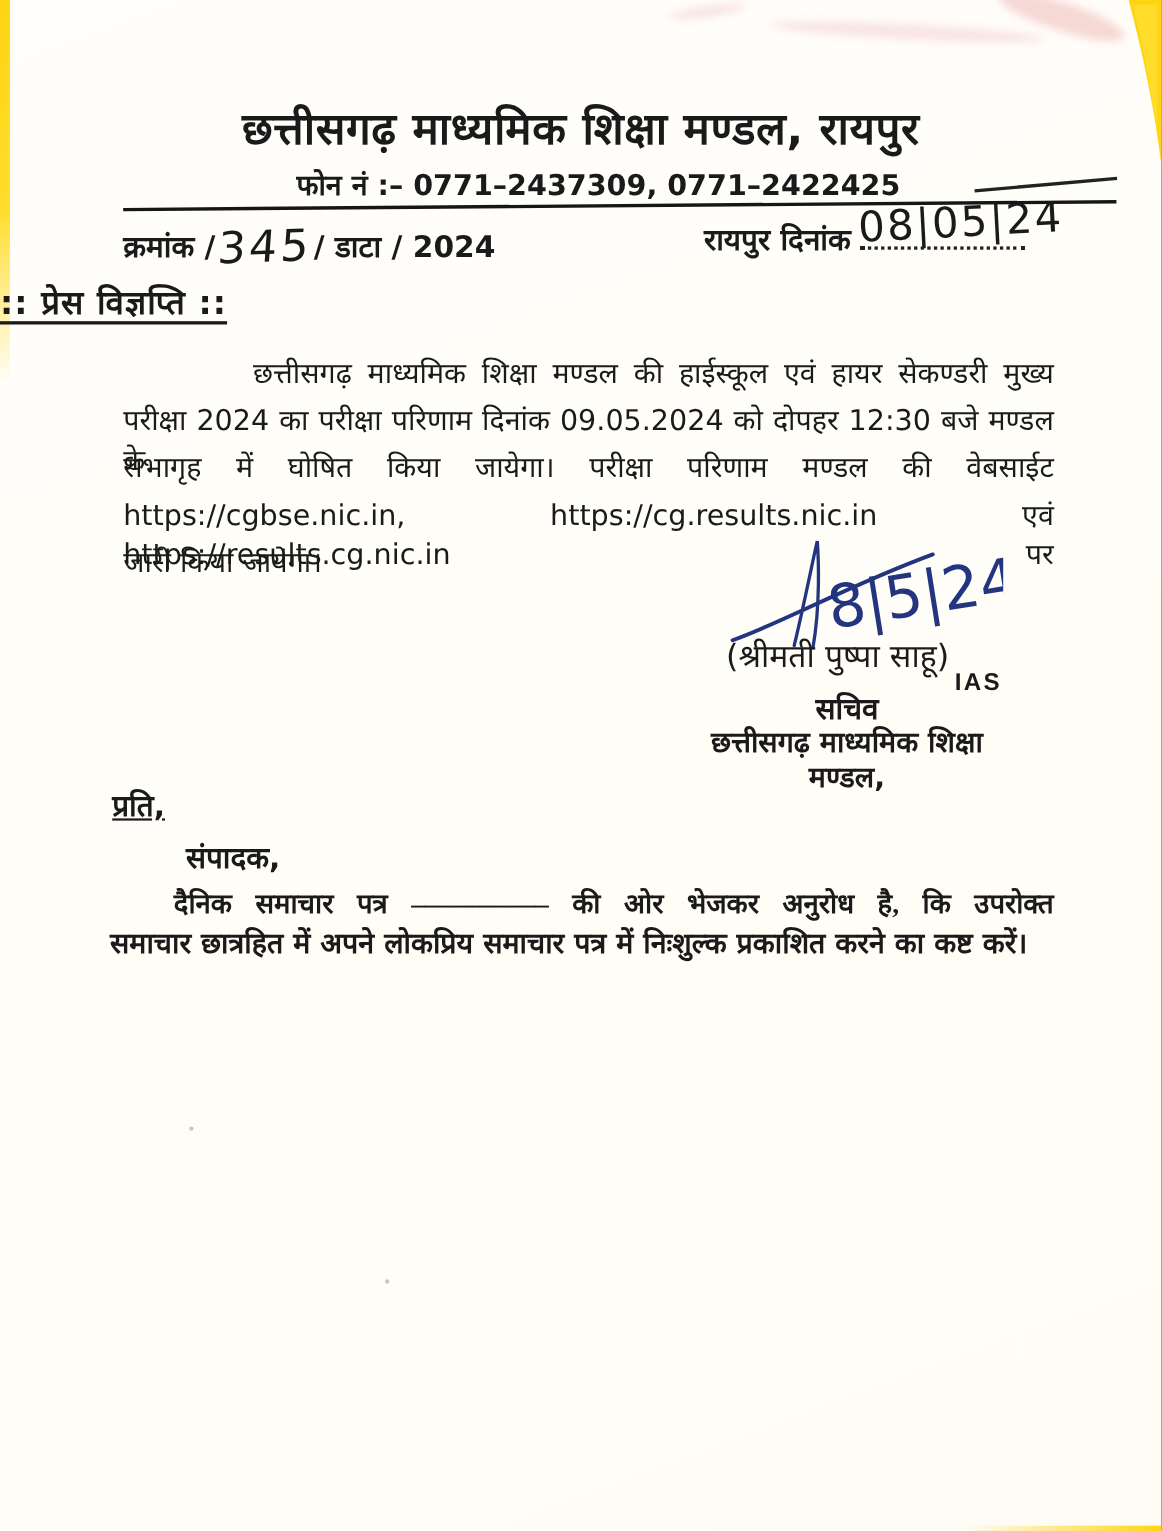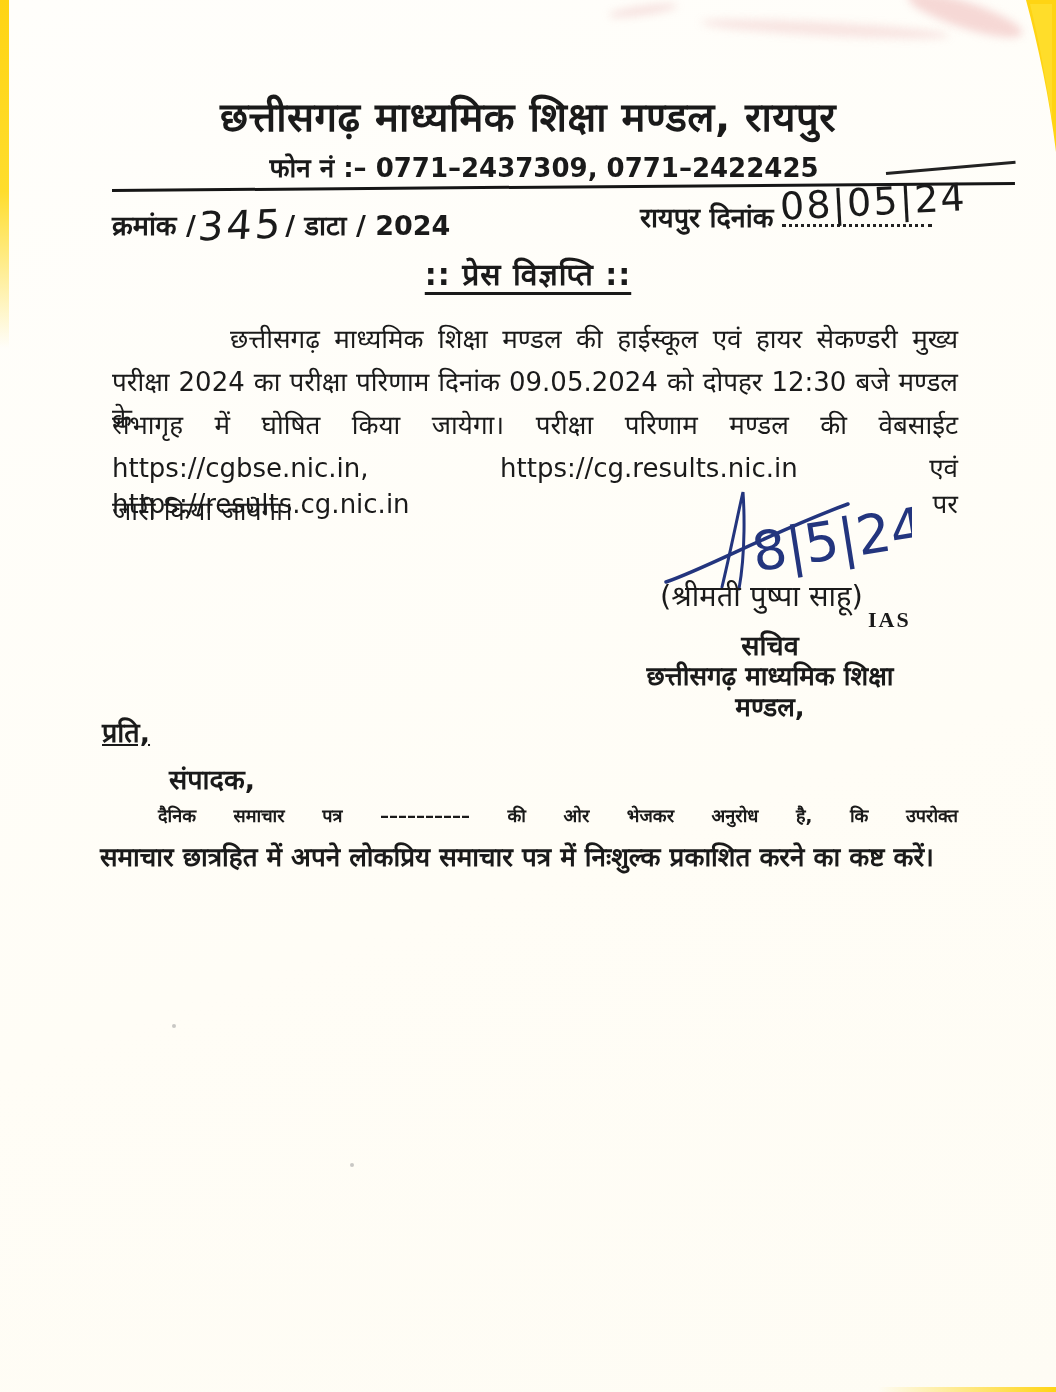--- a/index.html
+++ b/index.html
@@ -38,45 +38,45 @@
   .hand{font-family:"DejaVu Sans",sans-serif;font-weight:400;}
   .hand-num{display:inline-block;font-size:40px;letter-spacing:3px;
     transform:skewX(-6deg) rotate(-2deg);position:relative;top:4px;margin:0 2px;}
   .dateline{position:absolute;top:198px;left:640px;font-size:27px;font-weight:700;white-space:nowrap;}
   .dotted{display:inline-block;width:150px;height:26px;margin-left:8px;
     border-bottom:3px dotted #222;position:relative;vertical-align:baseline;}
   .hand-date{position:absolute;left:-2px;top:-18px;font-size:38px;font-weight:400;
     white-space:nowrap;letter-spacing:2px;transform:rotate(-3deg);}
 
   
-  .press-title{position:absolute;top:253px;left:0;width:100%;text-align:center;
+  .press-title{position:absolute;top:253px;left:0;width:100%;
     font-size:30px;font-weight:700;text-decoration:underline;
     text-underline-offset:7px;text-decoration-thickness:2.5px;letter-spacing:1px;}
 
   
   .jline{position:absolute;left:112px;width:846px;font-size:26px;font-weight:400;
     text-align:justify;text-align-last:justify;white-space:normal;}
   .jline.first{text-indent:118px;}
   .jline.last{text-align:left;text-align-last:left;}
   .l1{top:320px}.l2{top:363px}.l3{top:406px}.l4{top:449px}.l5{top:492px}
 
   
   .sig-svg{position:absolute;left:652px;top:490px;width:260px;height:105px;}
   .sig-name{position:absolute;left:660px;top:575px;font-size:29px;font-weight:400;white-space:nowrap;}
   .sig-ias{position:absolute;left:868px;top:607px;font-size:22px;font-weight:700;
-    font-family:Liberation Serif, serif;letter-spacing:2px;}
+    font-family:Liberation Sans, sans-serif;letter-spacing:2px;}
   .sig-center{position:absolute;left:608px;top:630px;width:324px;text-align:center;
     font-size:26px;font-weight:700;line-height:31px;}
   .sig-center .post{font-size:27px;}
 
   
   .copy-to{position:absolute;left:102px;top:713px;font-size:27px;font-weight:700;text-decoration:underline;}
   .editor{position:absolute;left:169px;top:760px;font-size:27px;font-weight:700;}
-  .req1{position:absolute;left:100px;top:803px;width:858px;font-size:18px;font-weight:600;
-    text-align:justify;text-align-last:justify;text-indent:58px;}
+  .req1{position:absolute;left:100px;top:803px;width:858px;font-size:25px;font-weight:600;
+    text-align:justify;text-align-last:justify;text-indent:58px;font-family:Liberation Serif, serif;}
   .req2{position:absolute;left:100px;top:838px;width:858px;font-size:26px;font-weight:600;
     text-align:justify;text-align-last:left;}
 </style>
 </head>
 <body>
 
 <div class="page">
 
   <div class="edge-left"></div>
   <svg class="edge-topright" viewBox="0 0 46 160" preserveAspectRatio="none">

